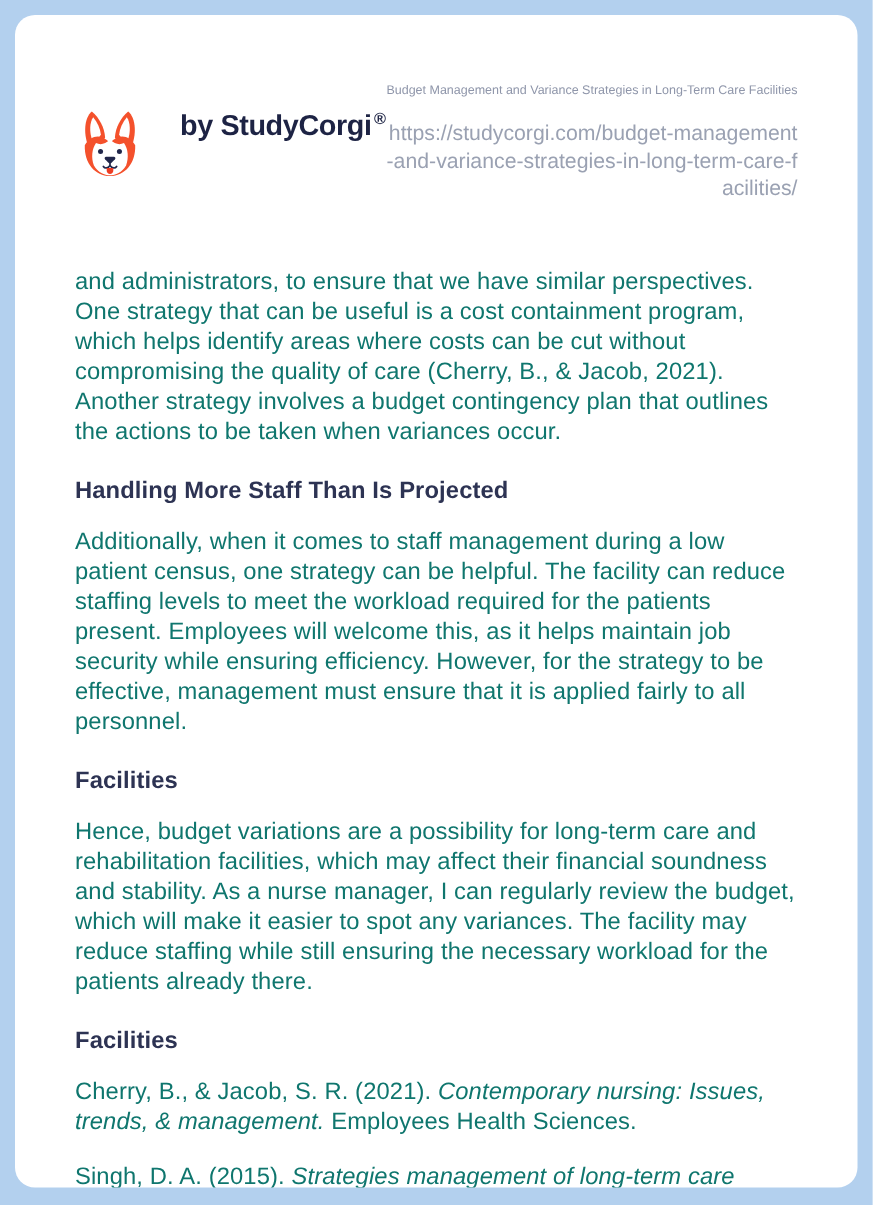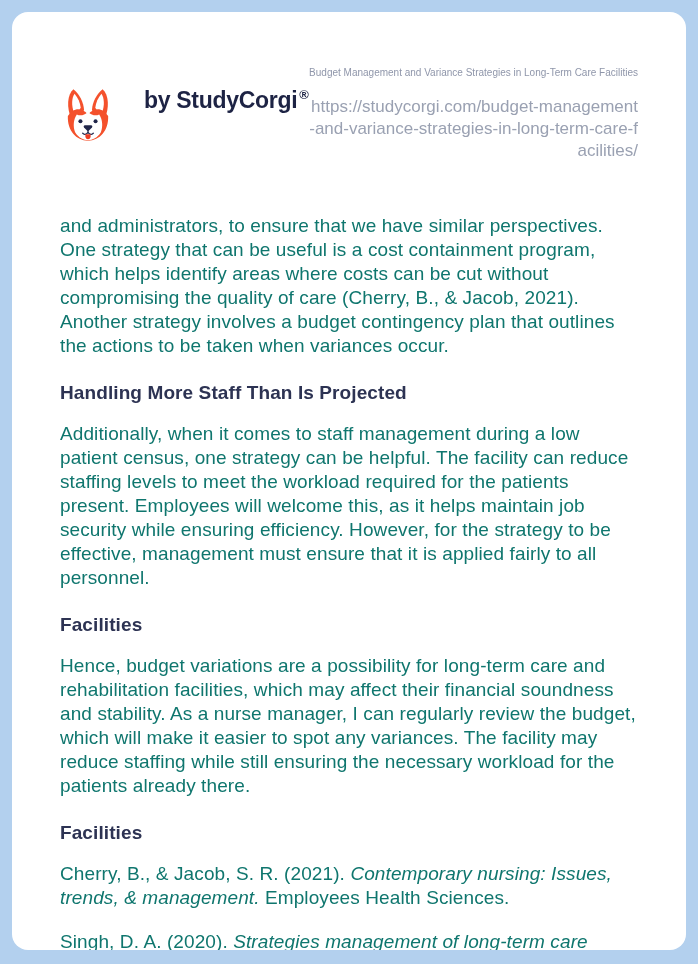--- a/index.html
+++ b/index.html
@@ -132,17 +132,17 @@
       <p>and administrators, to ensure that we have similar perspectives. One strategy that can be useful is a cost containment program, which helps identify areas where costs can be cut without compromising the quality of care (Cherry, B., &amp; Jacob, 2021). Another strategy involves a budget contingency plan that outlines the actions to be taken when variances occur.</p>
 
       <h2>Handling More Staff Than Is Projected</h2>
       <p>Additionally, when it comes to staff management during a low patient census, one strategy can be helpful. The facility can reduce staffing levels to meet the workload required for the patients present. Employees will welcome this, as it helps maintain job security while ensuring efficiency. However, for the strategy to be effective, management must ensure that it is applied fairly to all personnel.</p>
 
       <h2>Facilities</h2>
       <p>Hence, budget variations are a possibility for long-term care and rehabilitation facilities, which may affect their financial soundness and stability. As a nurse manager, I can regularly review the budget, which will make it easier to spot any variances. The facility may reduce staffing while still ensuring the necessary workload for the patients already there.</p>
 
       <h2>Facilities</h2>
       <p class="ref-item"><span>Cherry, B., &amp; Jacob, S. R. (2021). </span><span class="italic">Contemporary nursing: Issues, trends, &amp; management.</span><span> Employees Health Sciences.</span></p>
-      <p class="ref-item"><span>Singh, D. A. (2020). </span><span class="italic">Strategies management of long-term care facilities.</span><span> Jones &amp; Bartlett Learning.</span></p>
+      <p class="ref-item"><span>Singh, D. A. (2015). </span><span class="italic">Strategies management of long-term care facilities.</span><span> Jones &amp; Bartlett Learning.</span></p>
     </div>
 
   </div>
 </div>
 
 </body></html>

